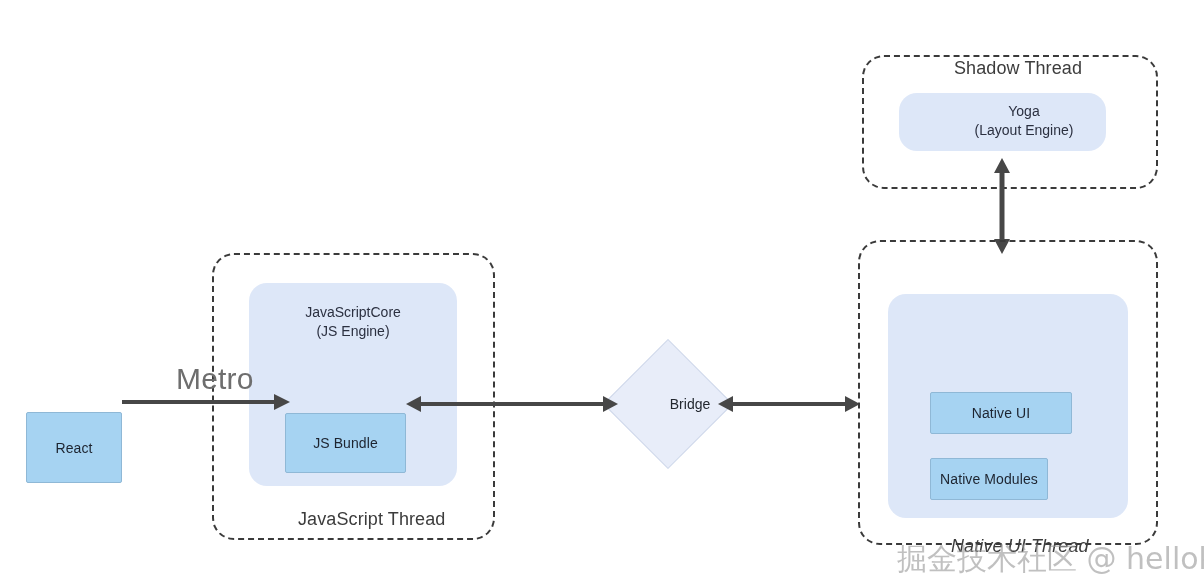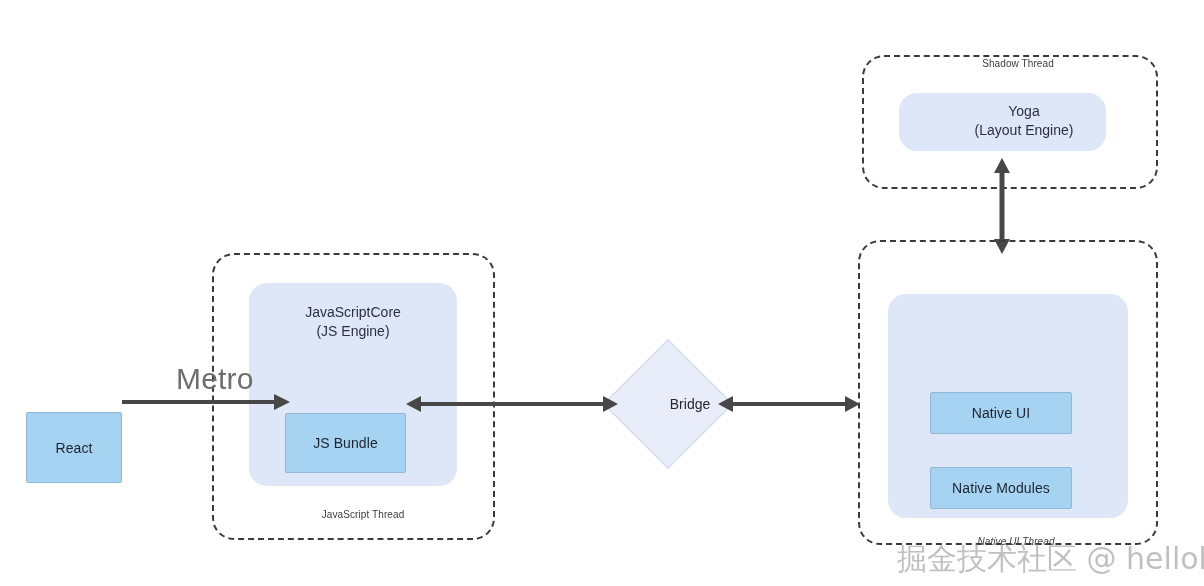--- a/index.html
+++ b/index.html
@@ -21,21 +21,21 @@
   
   .thread-box {
     position: absolute;
     border: 2px dashed #3a3a3a;
     border-radius: 22px;
     box-sizing: border-box;
     background: transparent;
   }
   .thread-label {
     position: absolute;
-    font-size: 10px;
+    font-size: 18px;
     color: #3c3c3c;
     background: #ffffff;
     padding: 0 8px;
     white-space: nowrap;
     letter-spacing: .1px;
   }
 
   
   .panel {
     position: absolute;
@@ -171,21 +171,21 @@
   </svg>
 
   <div class="thread-box" style="left:858px; top:240px; width:300px; height:305px;"></div>
 
   <div class="panel" style="left:888px; top:294px; width:240px; height:224px;"></div>
 
   <div class="chip flat" style="left:930px; top:351px; width:142px; height:42px;">
     <span>Native UI</span>
   </div>
 
-  <div class="chip flat" style="left:930px; top:426px; width:142px; height:42px;">
+  <div class="chip flat" style="left:930px; top:417px; width:118px; height:42px;">
     <span>Native Modules</span>
   </div>
 
   <div class="thread-label" style="left:943px; top:536px; width:130px; text-align:center; background:transparent;font-style:italic;">Native UI Thread</div>
 
   <div class="watermark" style="left:897px; top:539px;">掘金技术社区 @ hellokai</div>
 
 </div>
 
 </body></html>

